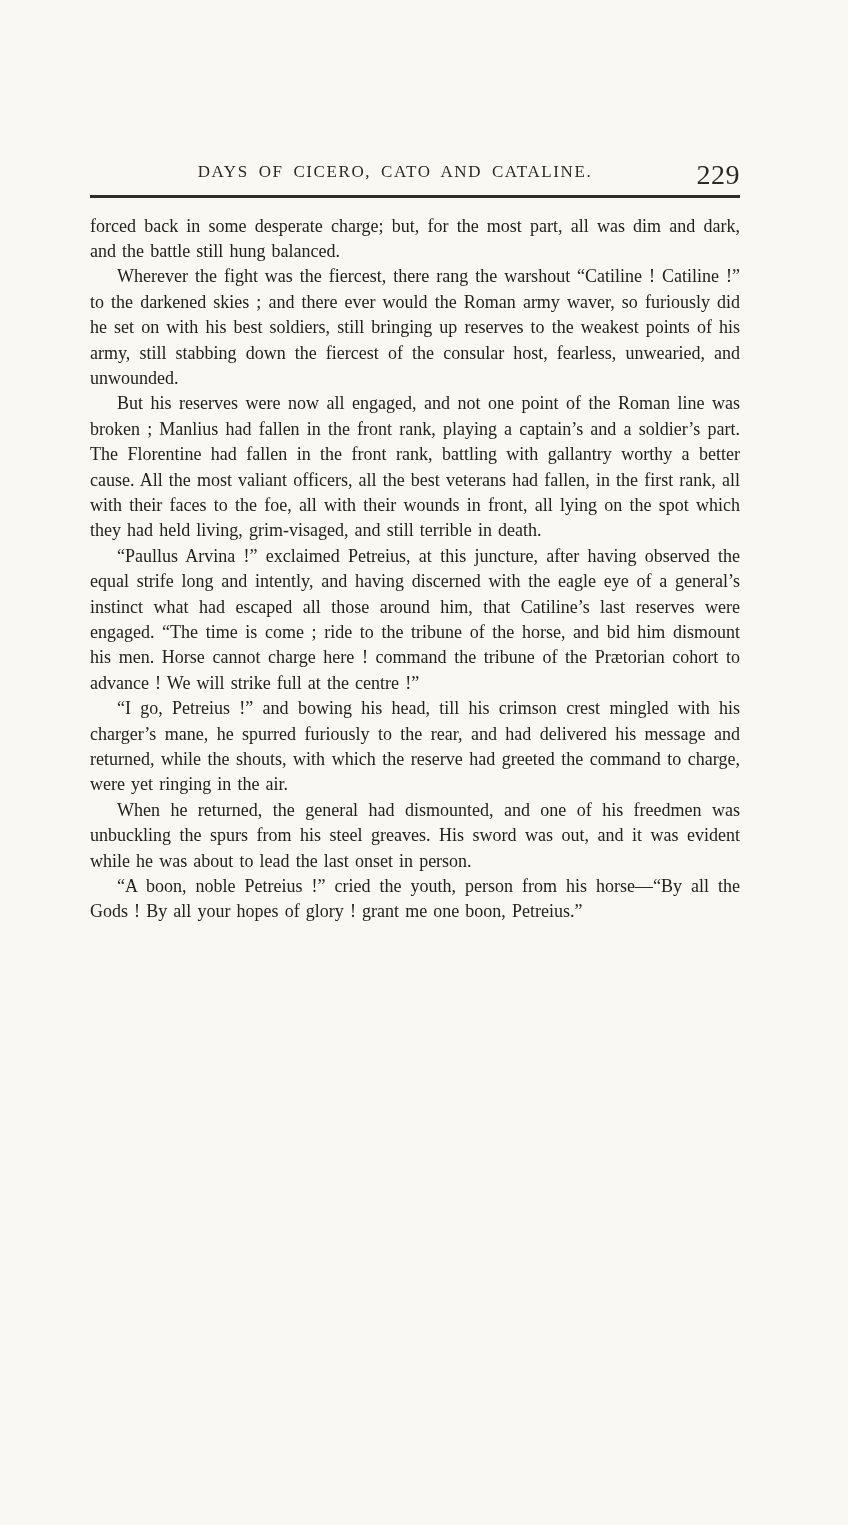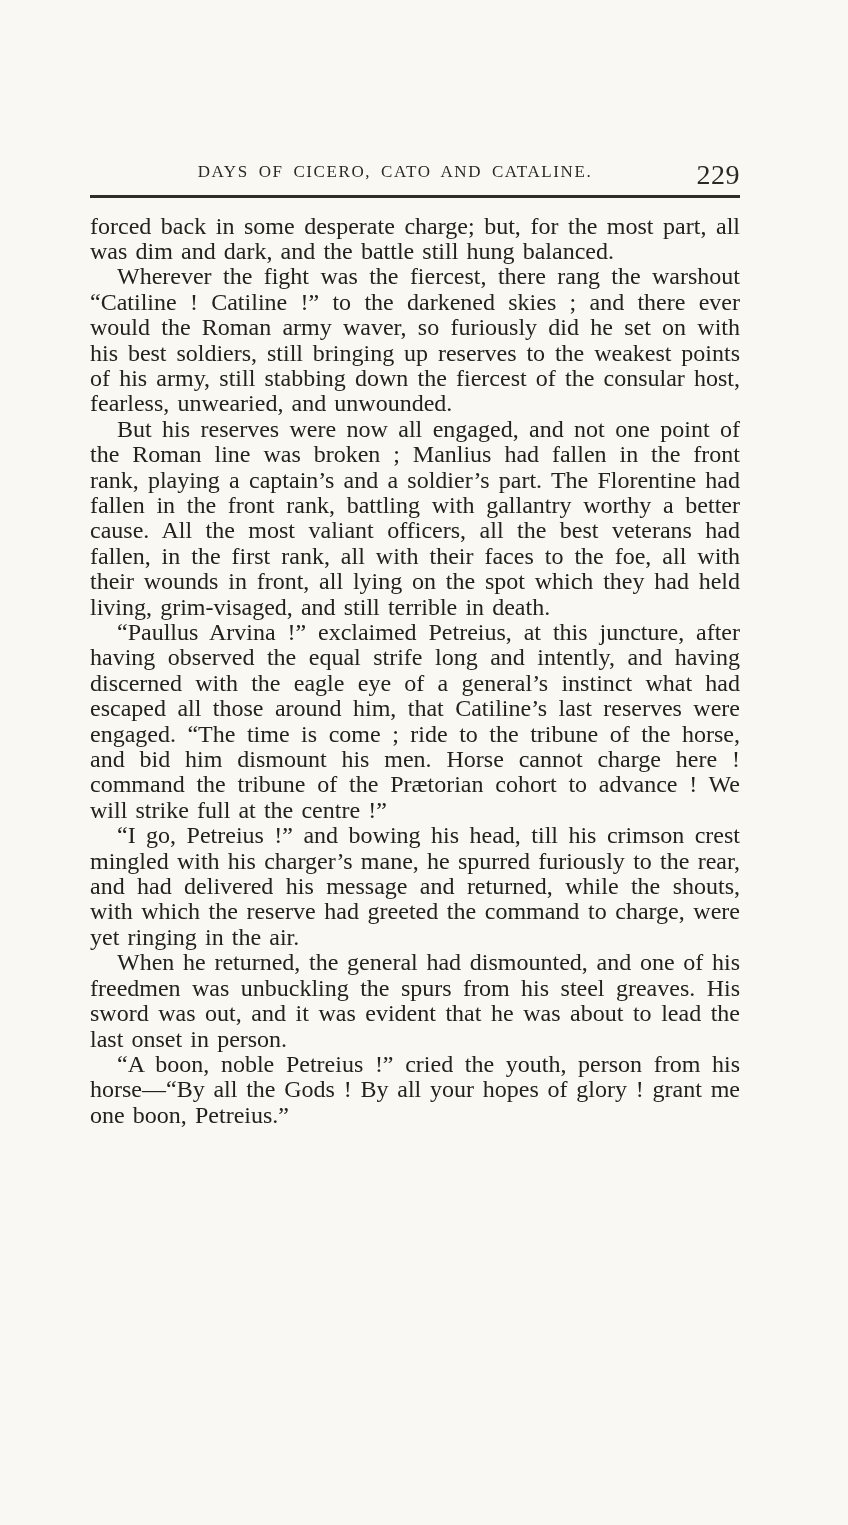--- a/index.html
+++ b/index.html
@@ -44,21 +44,21 @@
     color: #2a2923;
   }
   .header-rule {
     margin-top: 7px;
     height: 2.5px;
     background: #2e2d27;
     border: none;
   }
   .body-text {
     margin-top: 16px;
-    font-size: 24px;
+    font-size: 18px;
     line-height: 25.4px;
     text-align: justify;
     word-spacing: 0.09em;
   }
   .body-text p {
     margin: 0;
     text-indent: 27px;
   }
   .body-text p.noindent {
     text-indent: 0;
@@ -75,17 +75,17 @@
   </div>
 
   <div class="header-rule"></div>
 
   <div class="body-text">
     <p class="noindent">forced back in some desperate charge; but, for the most part, all was dim and dark, and the battle still hung balanced.</p>
     <p>Wherever the fight was the fiercest, there rang the warshout “Catiline ! Catiline !” to the darkened skies ; and there ever would the Roman army waver, so furiously did he set on with his best soldiers, still bringing up reserves to the weakest points of his army, still stabbing down the fiercest of the consular host, fearless, unwearied, and unwounded.</p>
     <p>But his reserves were now all engaged, and not one point of the Roman line was broken ; Manlius had fallen in the front rank, playing a captain’s and a soldier’s part. The Florentine had fallen in the front rank, battling with gallantry worthy a better cause.  All the most valiant officers, all the best veterans had fallen, in the first rank, all with their faces to the foe, all with their wounds in front, all lying on the spot which they had held living, grim-visaged, and still terrible in death.</p>
     <p>“Paullus Arvina !” exclaimed Petreius, at this juncture, after having observed the equal strife long and intently, and having discerned with the eagle eye of a general’s instinct what had escaped all those around him, that Catiline’s last reserves were engaged.  “The time is come ; ride to the tribune of the horse, and bid him dismount his men.  Horse cannot charge here ! command the tribune of the Prætorian cohort to advance !  We will strike full at the centre !”</p>
     <p>“I go, Petreius !” and bowing his head, till his crimson crest mingled with his charger’s mane, he spurred furiously to the rear, and had delivered his message and returned, while the shouts, with which the reserve had greeted the command to charge, were yet ringing in the air.</p>
-    <p>When he returned, the general had dismounted, and one of his freedmen was unbuckling the spurs from his steel greaves.  His sword was out, and it was evident that he was about to lead the last onset in person.</p>
+    <p>When he returned, the general had dismounted, and one of his freedmen was unbuckling the spurs from his steel greaves.  His sword was out, and it was evident while he was about to lead the last onset in person.</p>
     <p>“A boon, noble Petreius !” cried the youth, person from his horse—“By all the Gods !  By all your hopes of glory ! grant me one boon, Petreius.”</p>
   </div>
 
 </div>
 
 </body></html>

